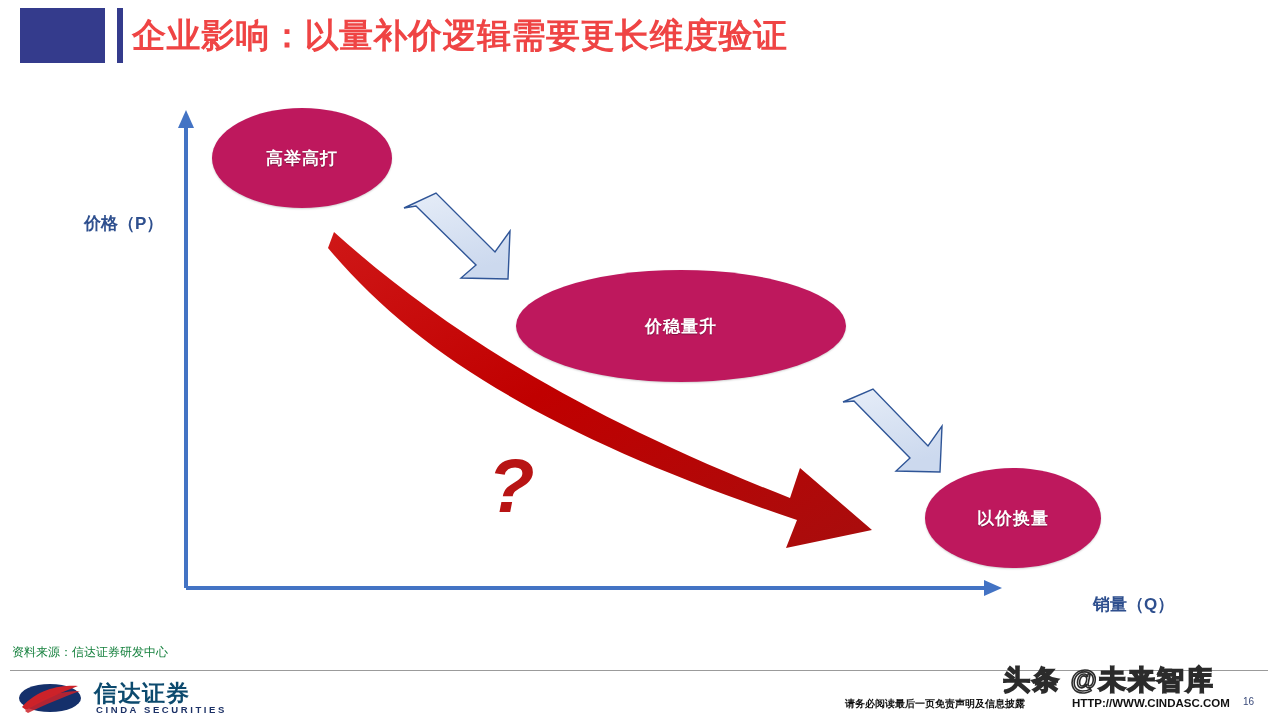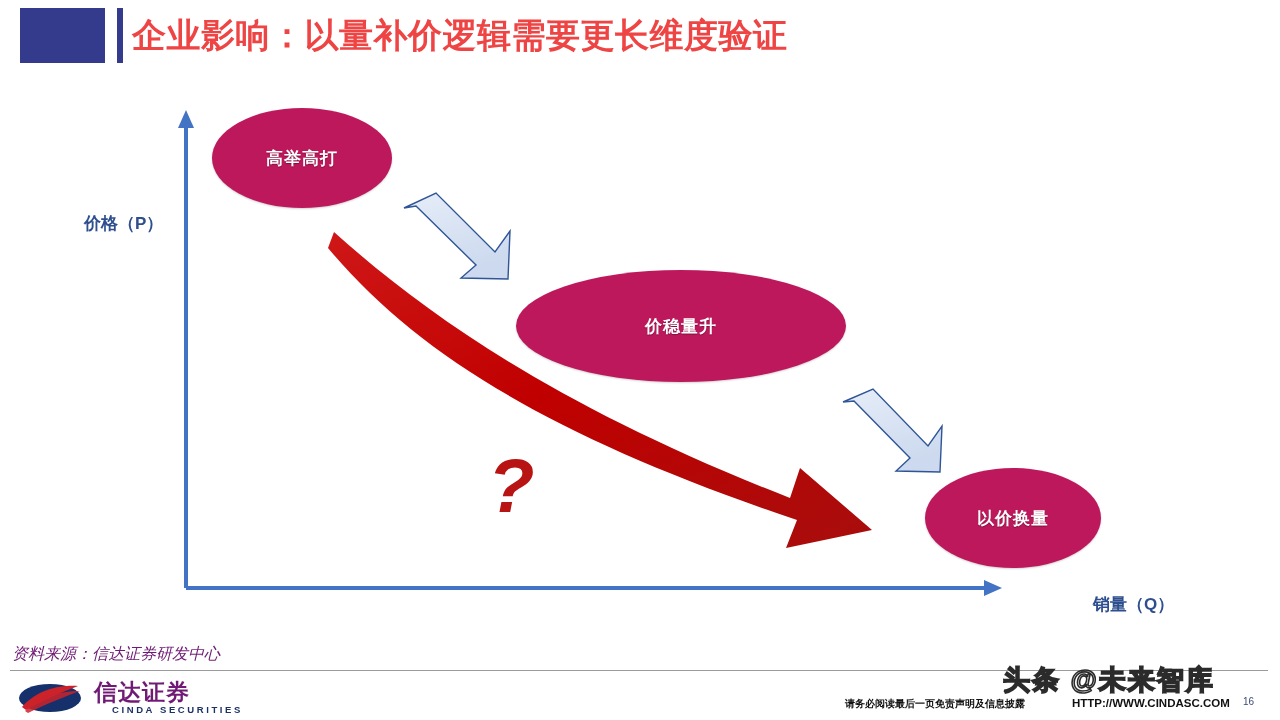--- a/index.html
+++ b/index.html
@@ -100,51 +100,49 @@
     font-style: italic;
     color: #b81414;
     line-height: 1;
     font-family: "Liberation Sans", "DejaVu Sans", sans-serif;
   }
 
   
   #source-note {
     position: absolute;
     left: 12px; top: 644px;
-    font-size: 16px;
-    font-style: italic;
-    color: #701a75;
+    font-size: 12px;
+    color: #15803d;
     white-space: nowrap;
   }
   #footer-divider {
     position: absolute;
     left: 10px; top: 670px;
     width: 1258px; height: 1px;
     background: #9b9b9b;
   }
   #footer-left-logo {
     position: absolute;
     left: 16px; top: 681px;
     width: 230px; height: 36px;
   }
   #logo-svg { position: absolute; left: 0; top: 0; }
   #logo-cn {
     position: absolute;
     left: 78px; top: 0px;
     font-size: 23px;
     font-weight: bold;
-    color: #701a75;
+    color: #0c4a6e;
     letter-spacing: 1px;
     line-height: 24px;
     white-space: nowrap;
-    font-family: Liberation Serif, serif;
   }
   #logo-en {
     position: absolute;
-    left: 96px; top: 23px;
+    left: 80px; top: 23px;
     font-size: 9.5px;
     font-weight: bold;
     color: #1c3166;
     letter-spacing: 2.6px;
     white-space: nowrap;
   }
   #footer-disclaimer {
     position: absolute;
     left: 845px; top: 697px;
     font-size: 10px;

